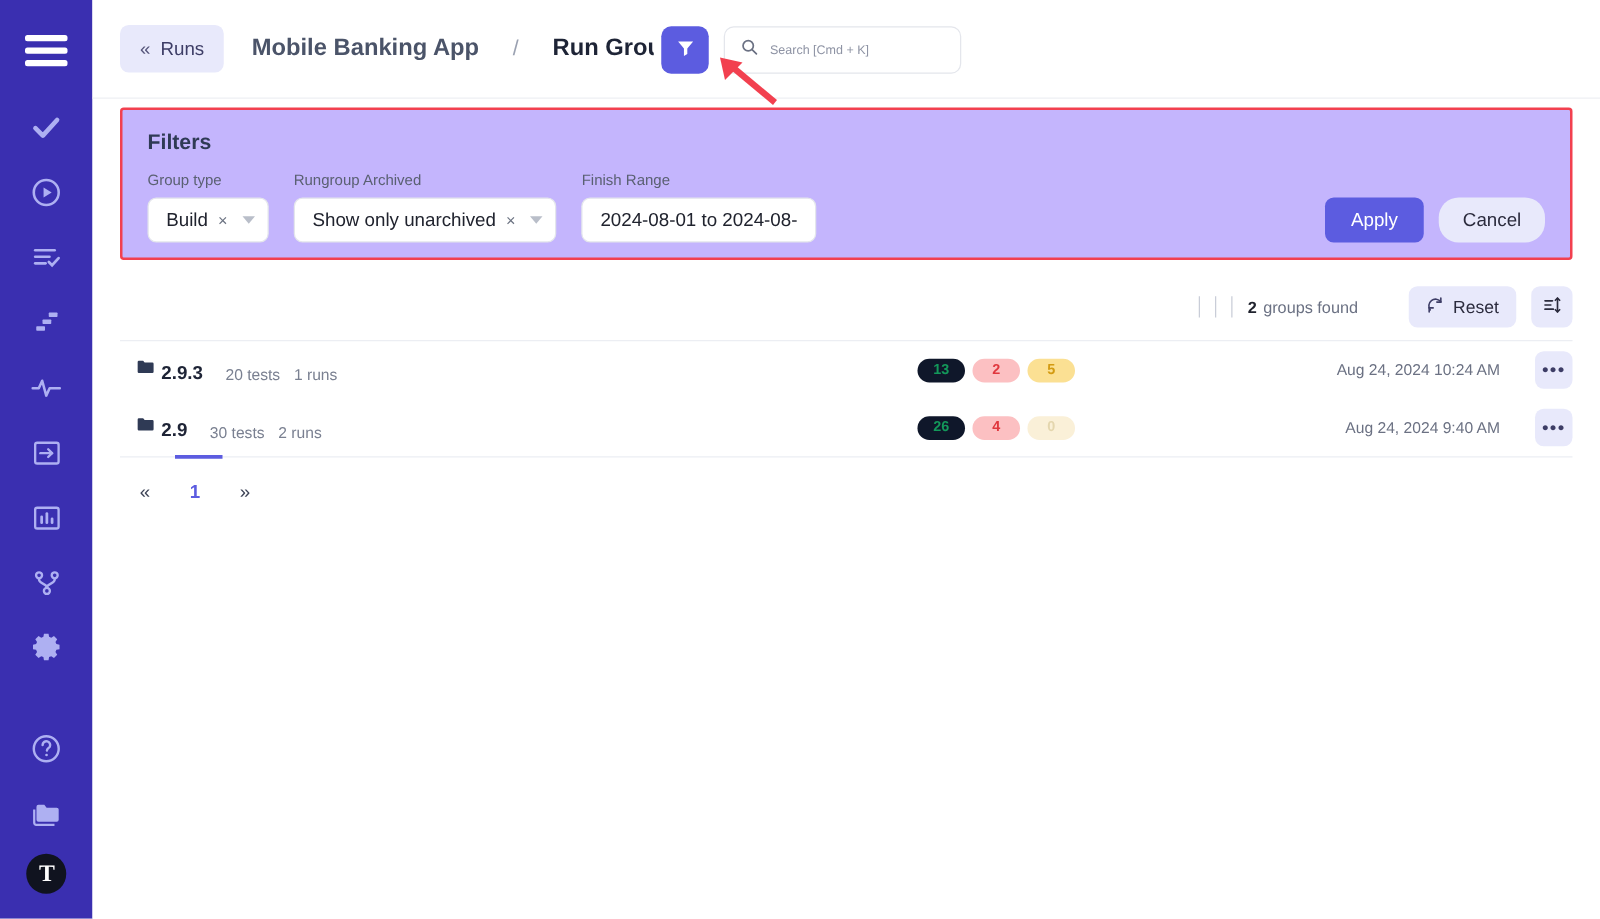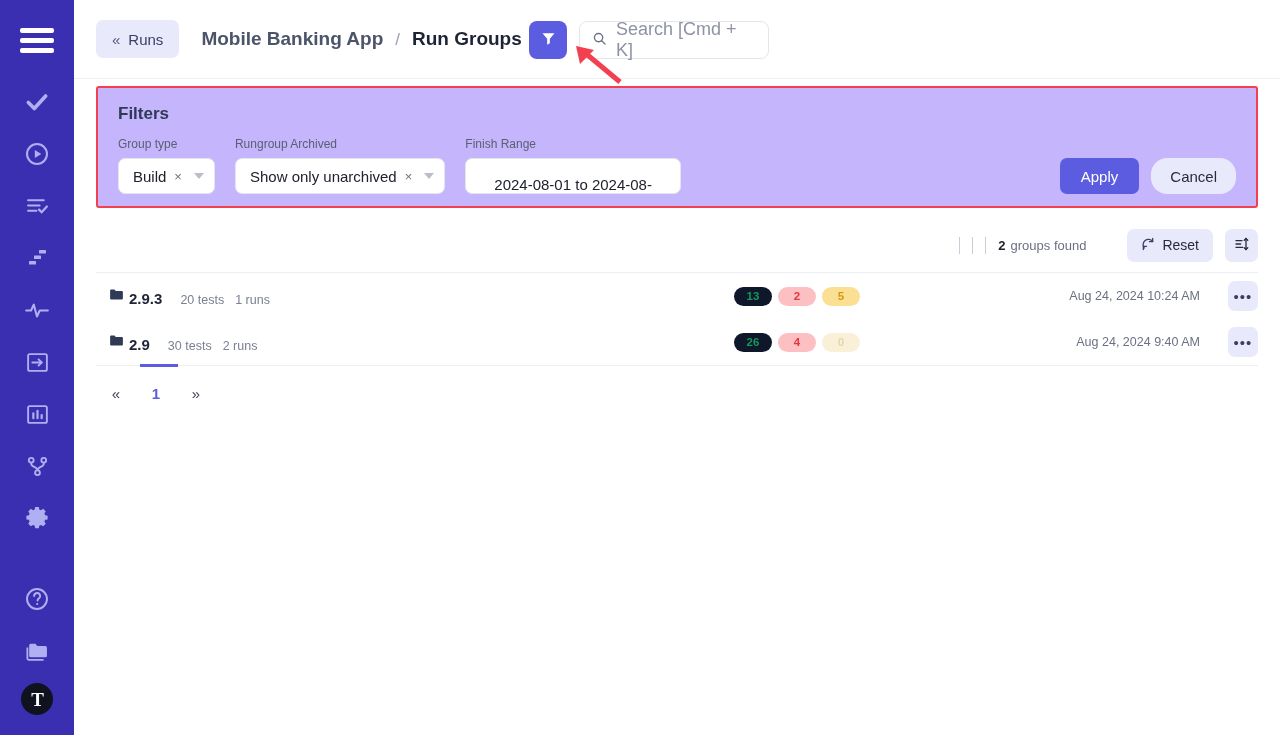--- a/index.html
+++ b/index.html
@@ -65,21 +65,21 @@
   .runs-btn {
     background: #e8e9fb; color: #3d3d66;
     border: none; border-radius: 7px;
     height: 38px; padding: 0 16px;
     font-size: 15px; font-family: "Liberation Sans", sans-serif;
     display: flex; align-items: center; gap: 8px;
     cursor: pointer;
   }
   .runs-btn .chev { font-size: 15px; color: #55557a; }
   .crumbs {
-    display: flex; align-items: baseline; gap: 12px;
+    display: flex; align-items: baseline; gap: 27px;
     margin-left: 22px; white-space: nowrap;
     max-width: 322px; overflow: hidden;
   }
   .crumb-proj { font-size: 19px; font-weight: bold; color: #4b5469; }
   .crumb-sep { font-size: 17px; color: #9aa1b1; }
   .crumb-cur { font-size: 19px; font-weight: bold; color: #1e2436; }
 
   .filter-btn {
     position: absolute; left: 455px; top: 21px;
     width: 38px; height: 38px; border-radius: 8px;
@@ -87,21 +87,21 @@
     display: flex; align-items: center; justify-content: center;
     cursor: pointer;
   }
   .search-box {
     position: absolute; left: 505px; top: 21px;
     width: 190px; height: 38px;
     border: 1px solid #e4e6ec; border-radius: 8px;
     display: flex; align-items: center; gap: 9px;
     padding: 0 12px; background: #ffffff;
   }
-  .search-box .ph { font-size: 18px; color: #8e93a4; }
+  .search-box .ph { font-size: 10px; color: #8e93a4; }
 
   
   .arrow-anno { position: absolute; left: 494px; top: 44px; pointer-events: none; }
 
   
   .filters-wrap { padding: 0 22px; }
   .filters {
     margin-top: 7px;
     border: 2px solid #f2404f;
     background: #c4b5fd;
@@ -125,21 +125,21 @@
     cursor: pointer;
   }
   .fctl .val { font-size: 15px; color: #20232e; }
   .fctl .xmark { font-size: 13px; color: #6c7382; cursor: pointer; }
   .fctl .caret {
     width: 0; height: 0; margin-left: 4px;
     border-left: 5px solid transparent;
     border-right: 5px solid transparent;
     border-top: 6px solid #b9bec9;
   }
-  .fctl.date { padding: 0 28px; cursor: text; align-items: flex-end; }
+  .fctl.date { padding: 0 14px; cursor: text; }
   .fctl.date .val { white-space: nowrap; overflow: hidden; }
 
   .fbtns { margin-left: auto; display: flex; gap: 12px; }
   .btn-apply {
     background: #5c5ce0; color: #ffffff; border: none;
     height: 36px; padding: 0 21px; border-radius: 7px;
     font-size: 15px; cursor: pointer;
     font-family: "Liberation Sans", sans-serif;
   }
   .btn-cancel {

